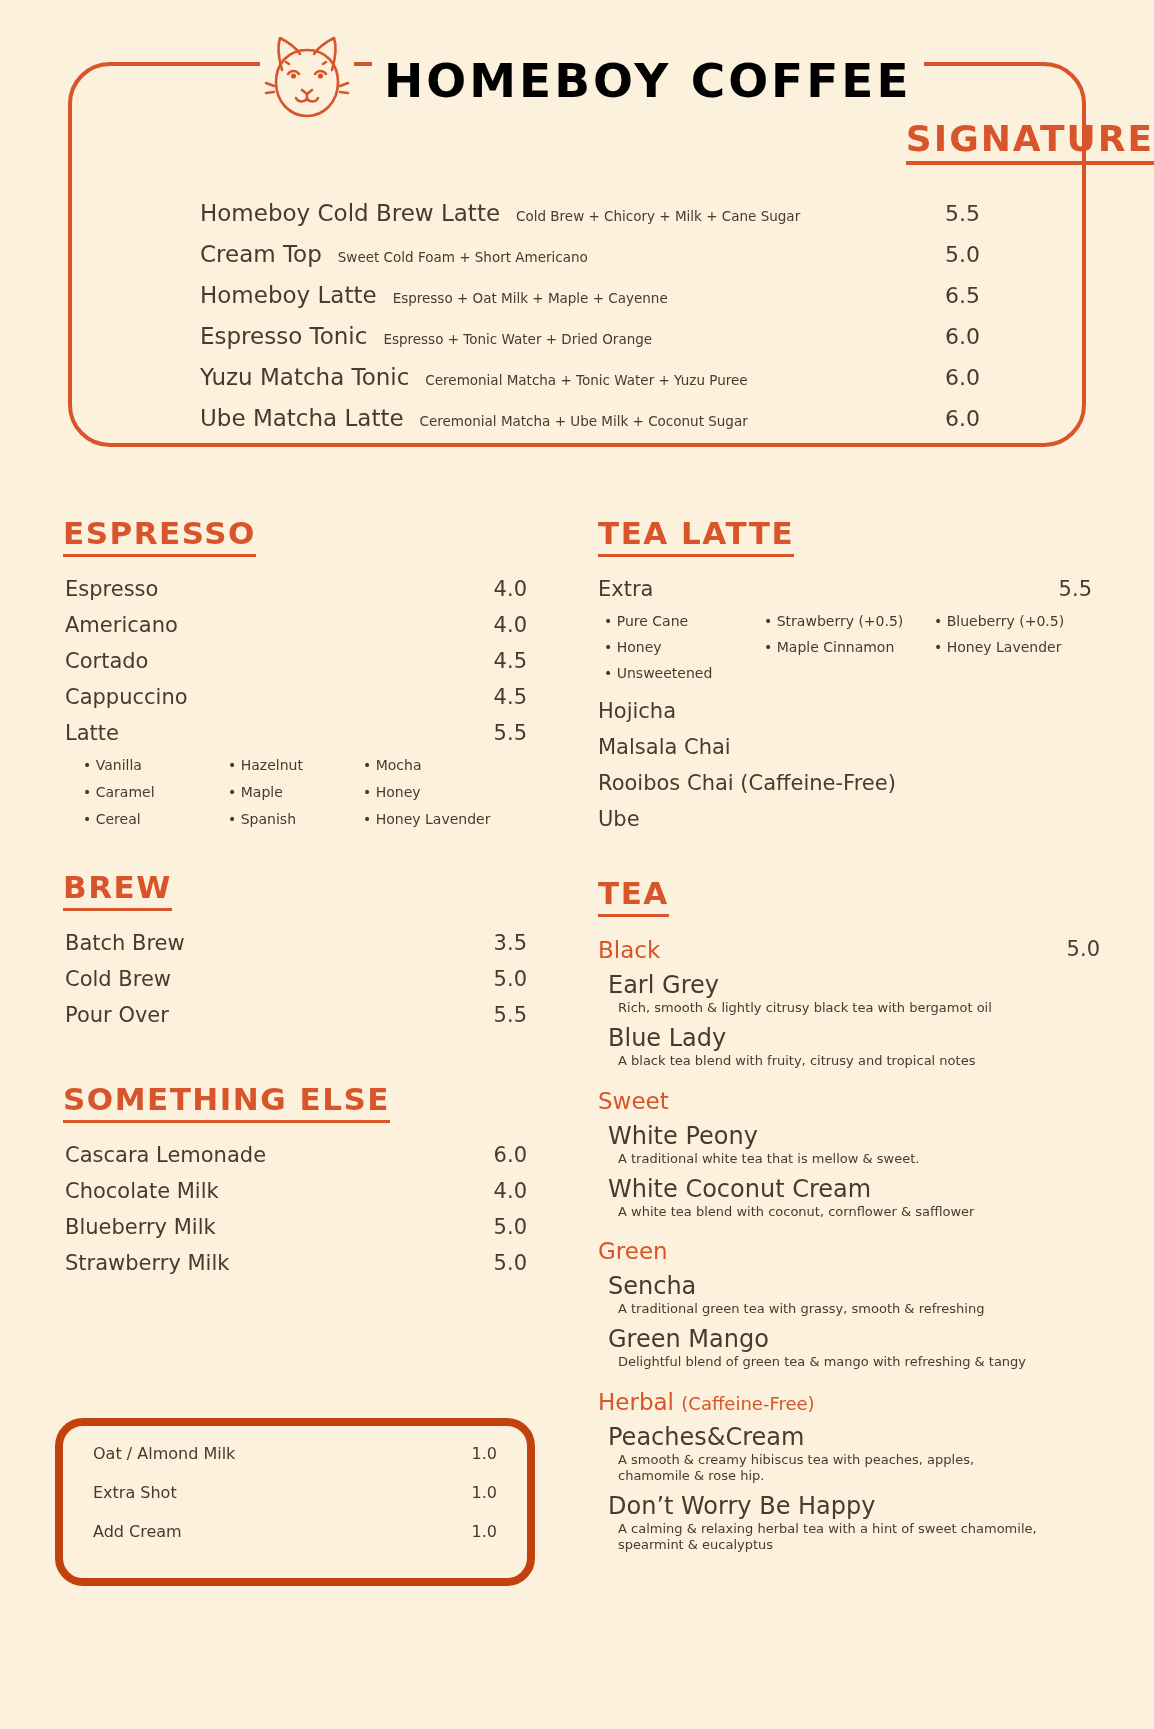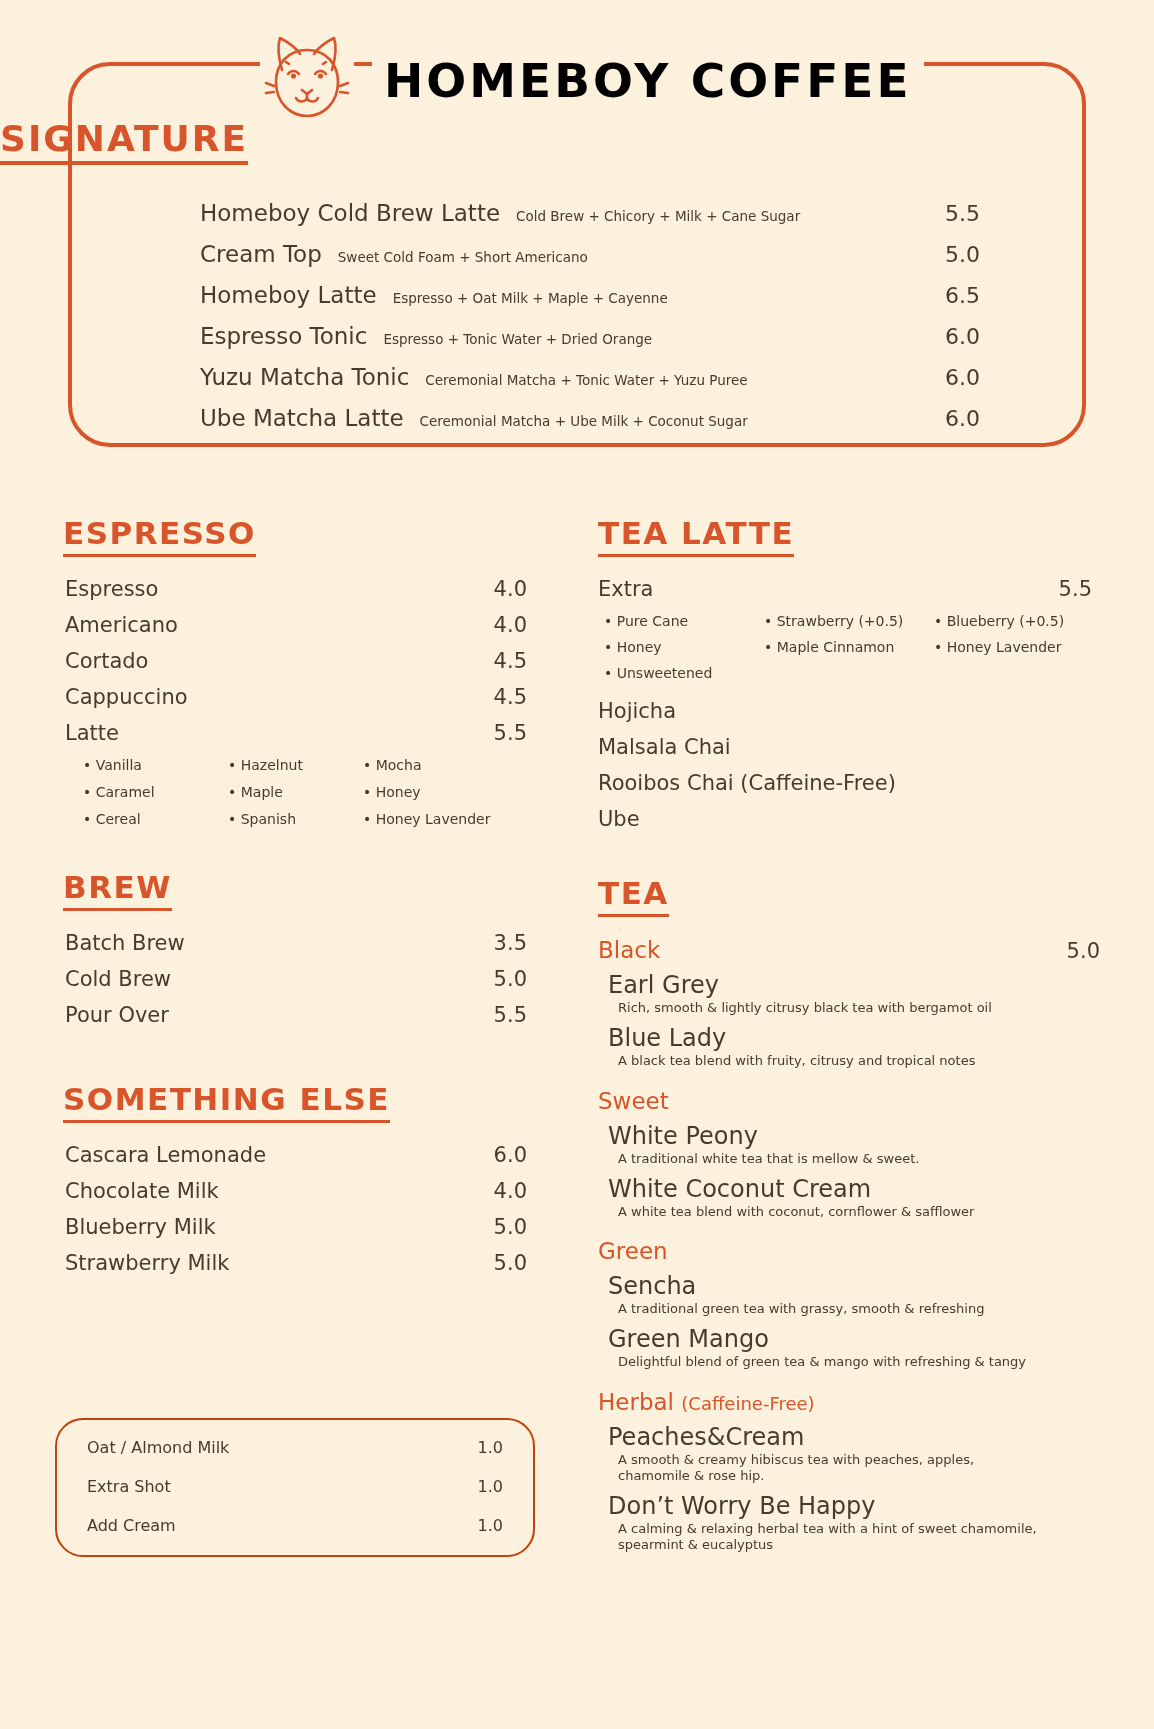--- a/index.html
+++ b/index.html
@@ -40,21 +40,21 @@
     letter-spacing: 3px;
     color: #000000;
     background: #fbf1dc;
     padding: 0 12px;
     white-space: nowrap;
   }
   .cat-icon { background: #fbf1dc; padding: 0 4px; display:block; }
   .sig-sub {
     position: absolute;
     left: 0; top: 118px; width: 1154px;
-    text-align: left;
+    text-align: right;
     font-size: 36px;
     font-weight: bold;
     letter-spacing: 2px;
     color: #d8542a;
   }
   .sig-sub span { display:inline-block; border-bottom: 4px solid #d8542a; padding-bottom: 2px;}
 
   .sig-list {
     position: absolute;
     left: 200px;
@@ -148,42 +148,42 @@
     justify-content: space-between;
   }
 
   
   .tea-cat {
     font-size: 23px;
     color: #d8542a;
     margin: 18px 0 4px 8px;
   }
   .tea-cat .free { font-size: 18px; }
-  .tea-cat-first { margin-top: 0; display:flex; justify-content: space-between; align-items: flex-end;}
+  .tea-cat-first { margin-top: 0; display:flex; justify-content: space-between; align-items: flex-start;}
   .tea-cat-first .pr { color: #4a3a2c; font-size: 21px; }
   .tea-item {
     font-size: 24px;
     margin: 8px 0 1px 18px;
   }
   .tea-desc {
     font-size: 13px;
     margin: 0 0 4px 28px;
     line-height: 1.25;
     max-width: 430px;
   }
 
   
   .addons {
     position: absolute;
     left: 55px;
     top: 1418px;
     width: 480px;
-    border: 2px solid #c2410c;
+    border: 8px solid #c2410c;
     border-radius: 28px;
-    padding: 18px 30px 16px 30px;
+    padding: 18px 30px 33px 30px;
   }
   .addon-row {
     display: flex;
     justify-content: space-between;
     font-size: 16px;
     margin-bottom: 20px;
   }
   .addon-row:last-child { margin-bottom: 4px; }
 </style>
 </head>

